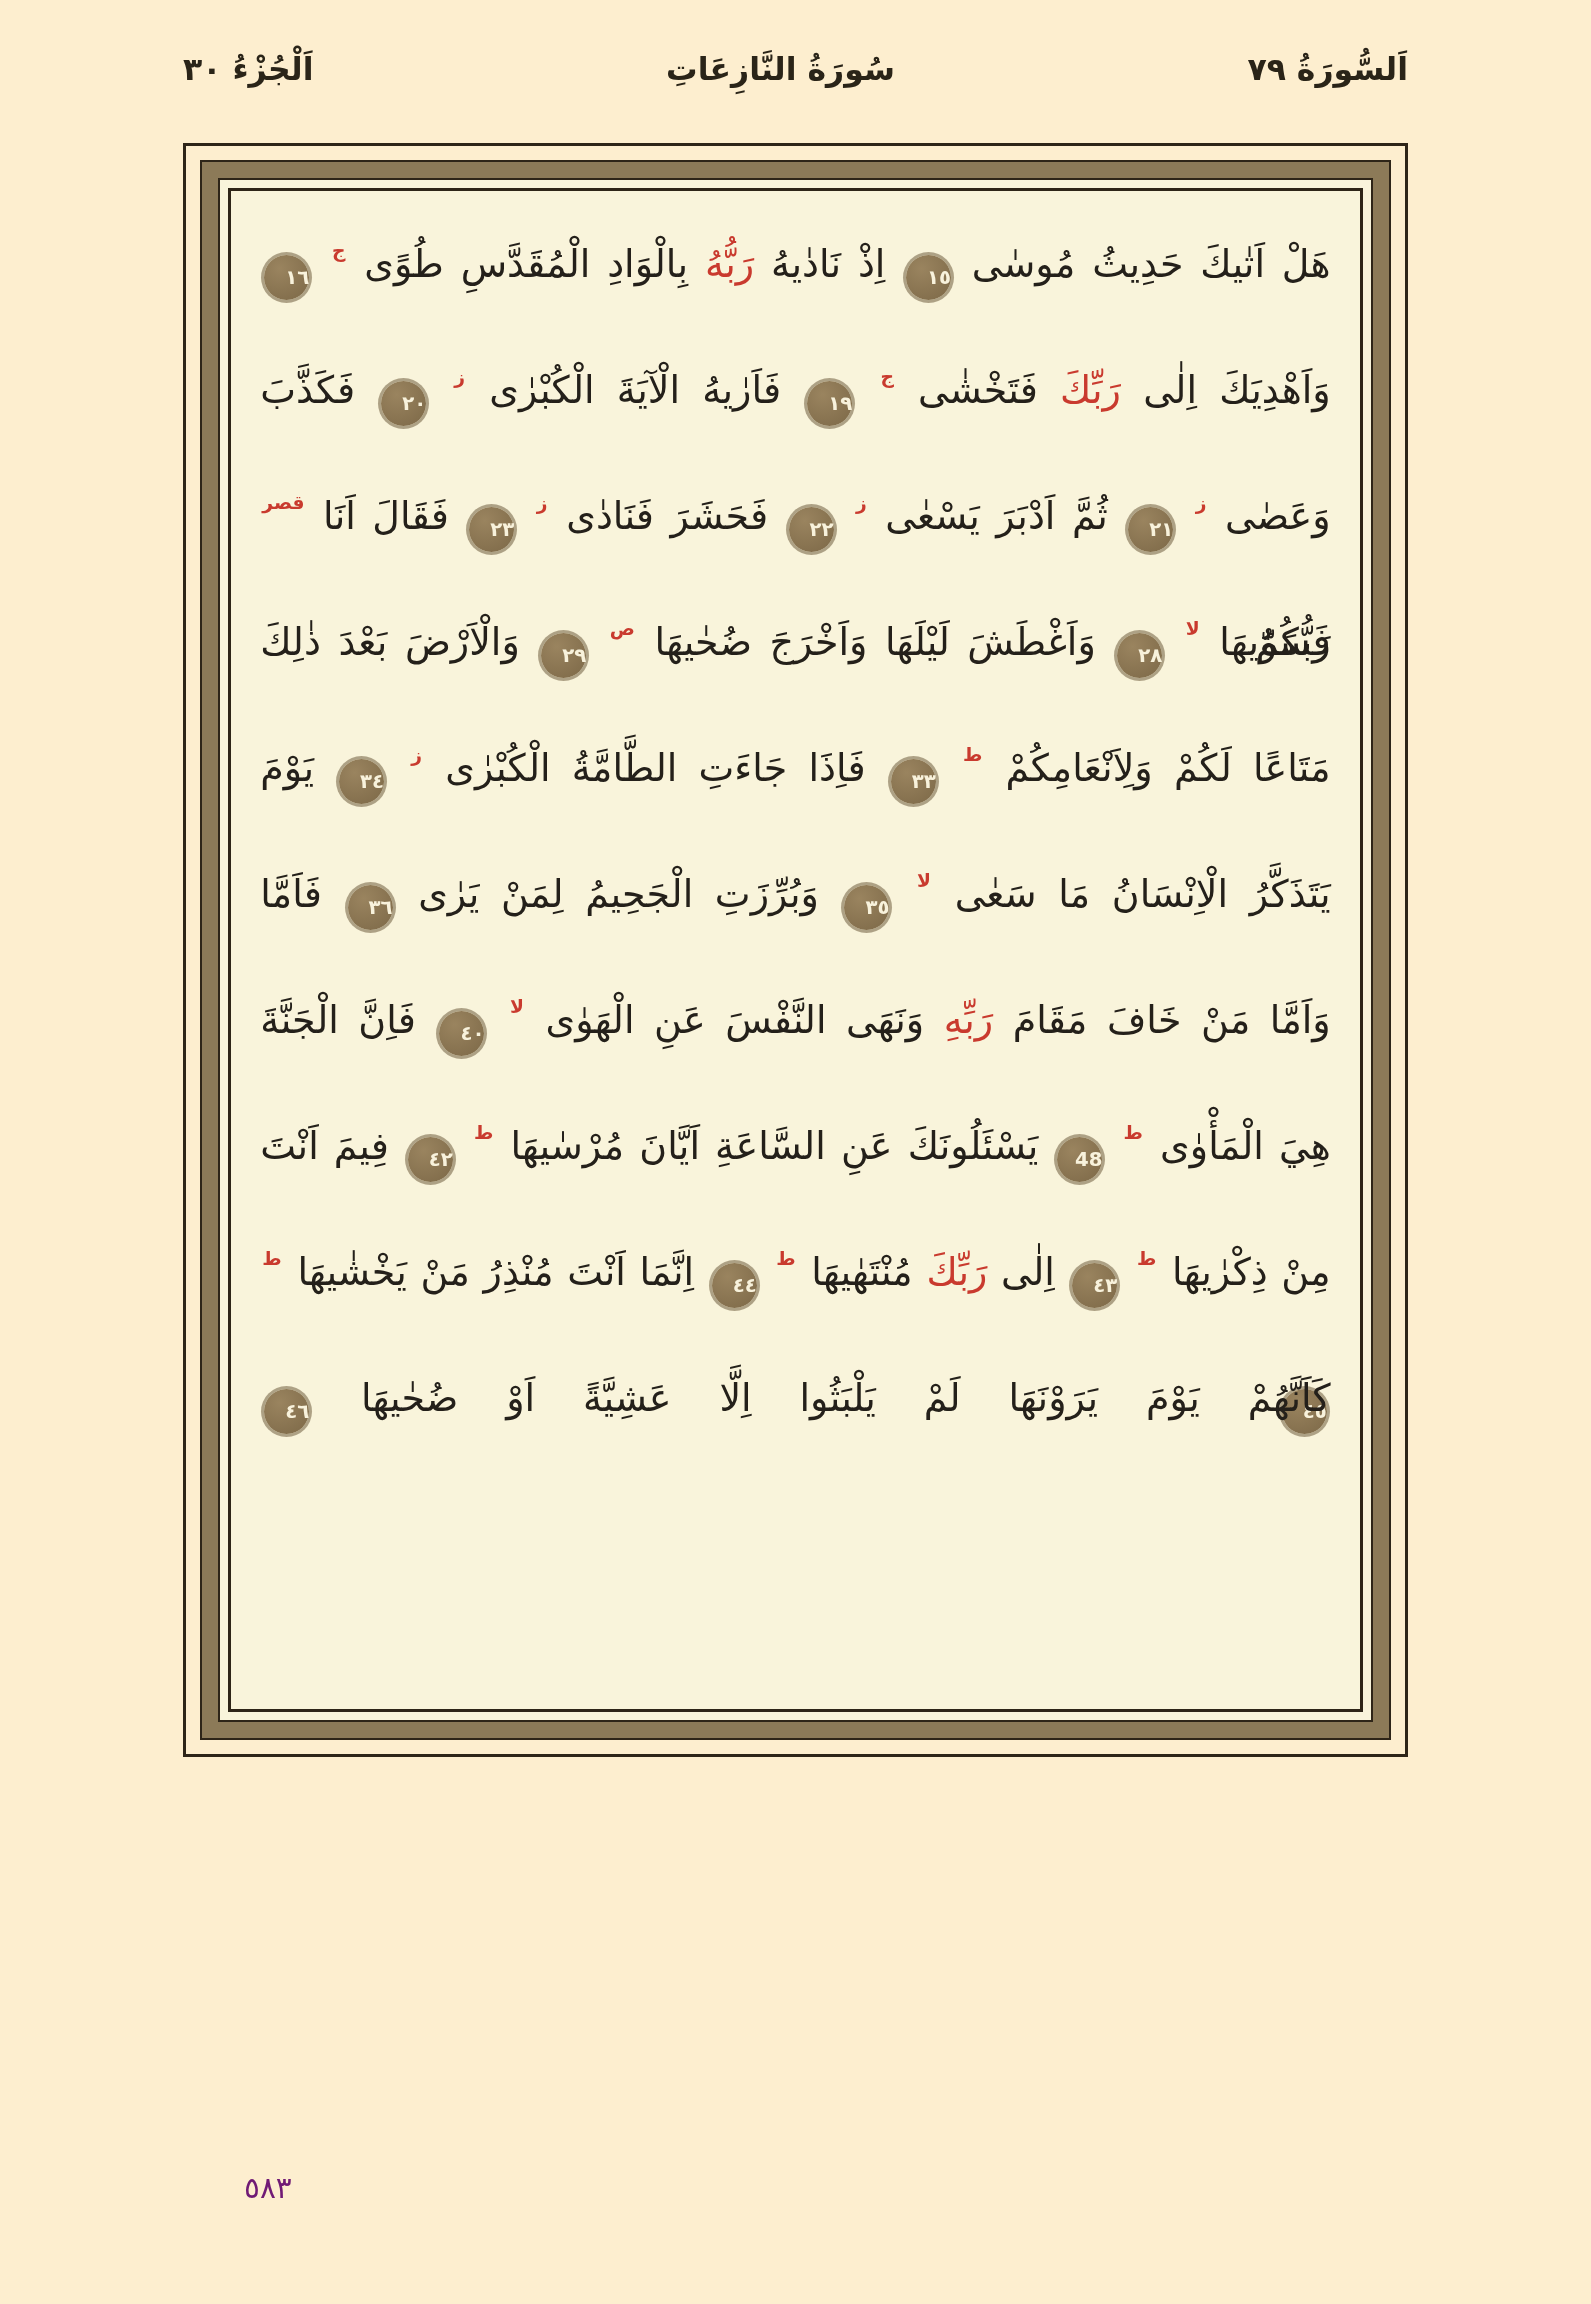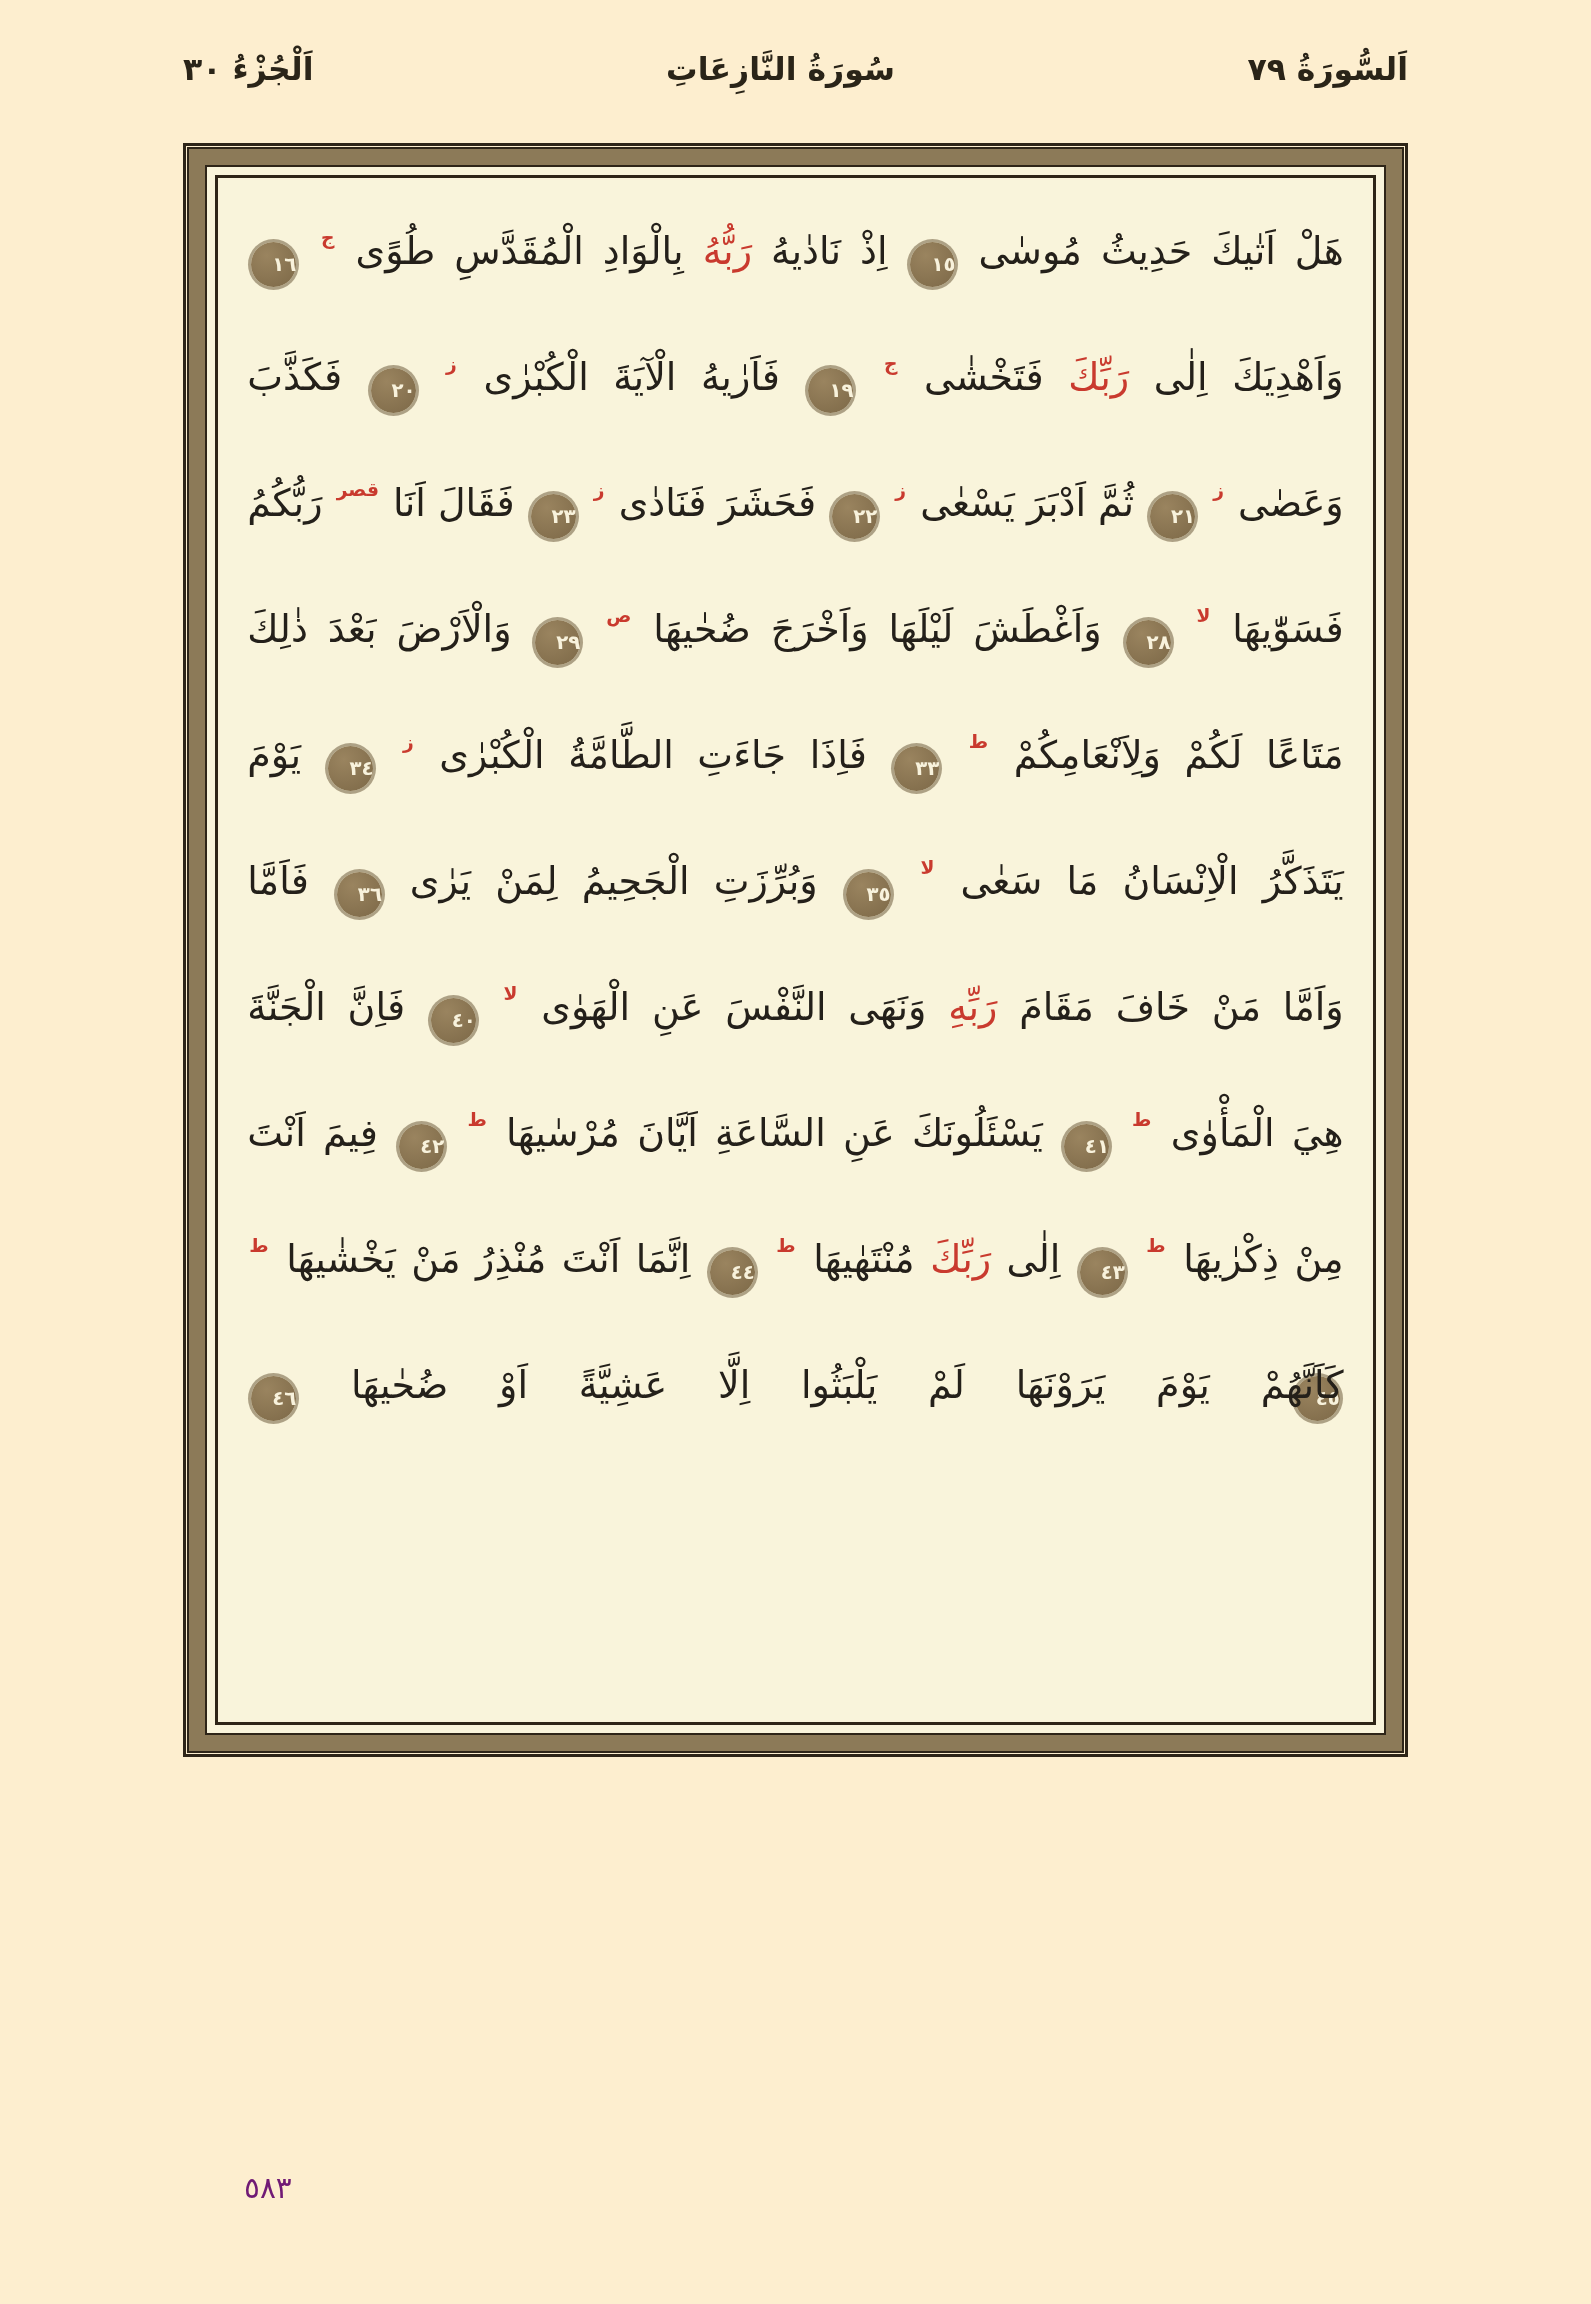--- a/index.html
+++ b/index.html
@@ -33,21 +33,21 @@
 
   
   .frame1 {
     position: absolute;
     top: 143px;
     left: 183px;
     width: 1225px;
     height: 1614px;
     box-sizing: border-box;
     border: 3px solid #2e2518;
-    padding: 1px;
+    padding: 14px;
   }
   .frame2 {
     width: 100%; height: 100%;
     box-sizing: border-box;
     border: 2px solid #2e2518;
     background: #8c7a58;
     padding: 15.8px;
   }
   .frame3 {
     width: 100%; height: 100%;
@@ -129,21 +129,21 @@
     <div class="frame3">
       <div class="frame4">
         <div class="qlines">
             <div class="qline"><span class="qt">هَلْ اَتٰيكَ حَدِيثُ مُوسٰى</span> <span class="qverse">١٥</span> <span class="qt">اِذْ نَادٰيهُ</span> <span class="qt red">رَبُّهُ</span> <span class="qt">بِالْوَادِ الْمُقَدَّسِ طُوًى</span> <span class="qmark">ج</span> <span class="qverse">١٦</span> </div>
             <div class="qline"><span class="qt">وَاَهْدِيَكَ اِلٰى</span> <span class="qt red">رَبِّكَ</span> <span class="qt">فَتَخْشٰى</span> <span class="qmark">ج</span> <span class="qverse">١٩</span> <span class="qt">فَاَرٰيهُ الْآيَةَ الْكُبْرٰى</span> <span class="qmark">ز</span> <span class="qverse">٢٠</span> <span class="qt">فَكَذَّبَ</span> </div>
             <div class="qline"><span class="qt">وَعَصٰى</span> <span class="qmark">ز</span> <span class="qverse">٢١</span> <span class="qt">ثُمَّ اَدْبَرَ يَسْعٰى</span> <span class="qmark">ز</span> <span class="qverse">٢٢</span> <span class="qt">فَحَشَرَ فَنَادٰى</span> <span class="qmark">ز</span> <span class="qverse">٢٣</span> <span class="qt">فَقَالَ اَنَا</span> <span class="qmark">قصر</span> <span class="qt">رَبُّكُمُ</span> </div>
             <div class="qline"><span class="qt">فَسَوّٰيهَا</span> <span class="qmark">لا</span> <span class="qverse">٢٨</span> <span class="qt">وَاَغْطَشَ لَيْلَهَا وَاَخْرَجَ ضُحٰيهَا</span> <span class="qmark">ص</span> <span class="qverse">٢٩</span> <span class="qt">وَالْاَرْضَ بَعْدَ ذٰلِكَ</span> </div>
             <div class="qline"><span class="qt">مَتَاعًا لَكُمْ وَلِاَنْعَامِكُمْ</span> <span class="qmark">ط</span> <span class="qverse">٣٣</span> <span class="qt">فَاِذَا جَاءَتِ الطَّامَّةُ الْكُبْرٰى</span> <span class="qmark">ز</span> <span class="qverse">٣٤</span> <span class="qt">يَوْمَ</span> </div>
             <div class="qline"><span class="qt">يَتَذَكَّرُ الْاِنْسَانُ مَا سَعٰى</span> <span class="qmark">لا</span> <span class="qverse">٣٥</span> <span class="qt">وَبُرِّزَتِ الْجَحِيمُ لِمَنْ يَرٰى</span> <span class="qverse">٣٦</span> <span class="qt">فَاَمَّا</span> </div>
             <div class="qline"><span class="qt">وَاَمَّا مَنْ خَافَ مَقَامَ</span> <span class="qt red">رَبِّهِ</span> <span class="qt">وَنَهَى النَّفْسَ عَنِ الْهَوٰى</span> <span class="qmark">لا</span> <span class="qverse">٤٠</span> <span class="qt">فَاِنَّ الْجَنَّةَ</span> </div>
-            <div class="qline"><span class="qt">هِيَ الْمَأْوٰى</span> <span class="qmark">ط</span> <span class="qverse">٤١</span> <span class="qt">يَسْئَلُونَكَ عَنِ السَّاعَةِ اَيَّانَ مُرْسٰيهَا</span> <span class="qmark">ط</span> <span class="qverse">٤٢</span> <span class="qt">فِيمَ اَنْتَ</span> </div>
+            <div class="qline"><span class="qt">هِيَ الْمَأْوٰى</span> <span class="qmark">ط</span> <span class="qverse">48</span> <span class="qt">يَسْئَلُونَكَ عَنِ السَّاعَةِ اَيَّانَ مُرْسٰيهَا</span> <span class="qmark">ط</span> <span class="qverse">٤٢</span> <span class="qt">فِيمَ اَنْتَ</span> </div>
             <div class="qline"><span class="qt">مِنْ ذِكْرٰيهَا</span> <span class="qmark">ط</span> <span class="qverse">٤٣</span> <span class="qt">اِلٰى</span> <span class="qt red">رَبِّكَ</span> <span class="qt">مُنْتَهٰيهَا</span> <span class="qmark">ط</span> <span class="qverse">٤٤</span> <span class="qt">اِنَّمَا اَنْتَ مُنْذِرُ مَنْ يَخْشٰيهَا</span> <span class="qmark">ط</span> <span class="qverse">٤٥</span> </div>
             <div class="qline"><span class="qt">كَاَنَّهُمْ يَوْمَ يَرَوْنَهَا لَمْ يَلْبَثُوا اِلَّا عَشِيَّةً اَوْ ضُحٰيهَا</span> <span class="qverse">٤٦</span> </div>
           </div>
       </div>
     </div>
   </div>
 </div>
 
 <div class="page-number">٥٨٣</div>
 

